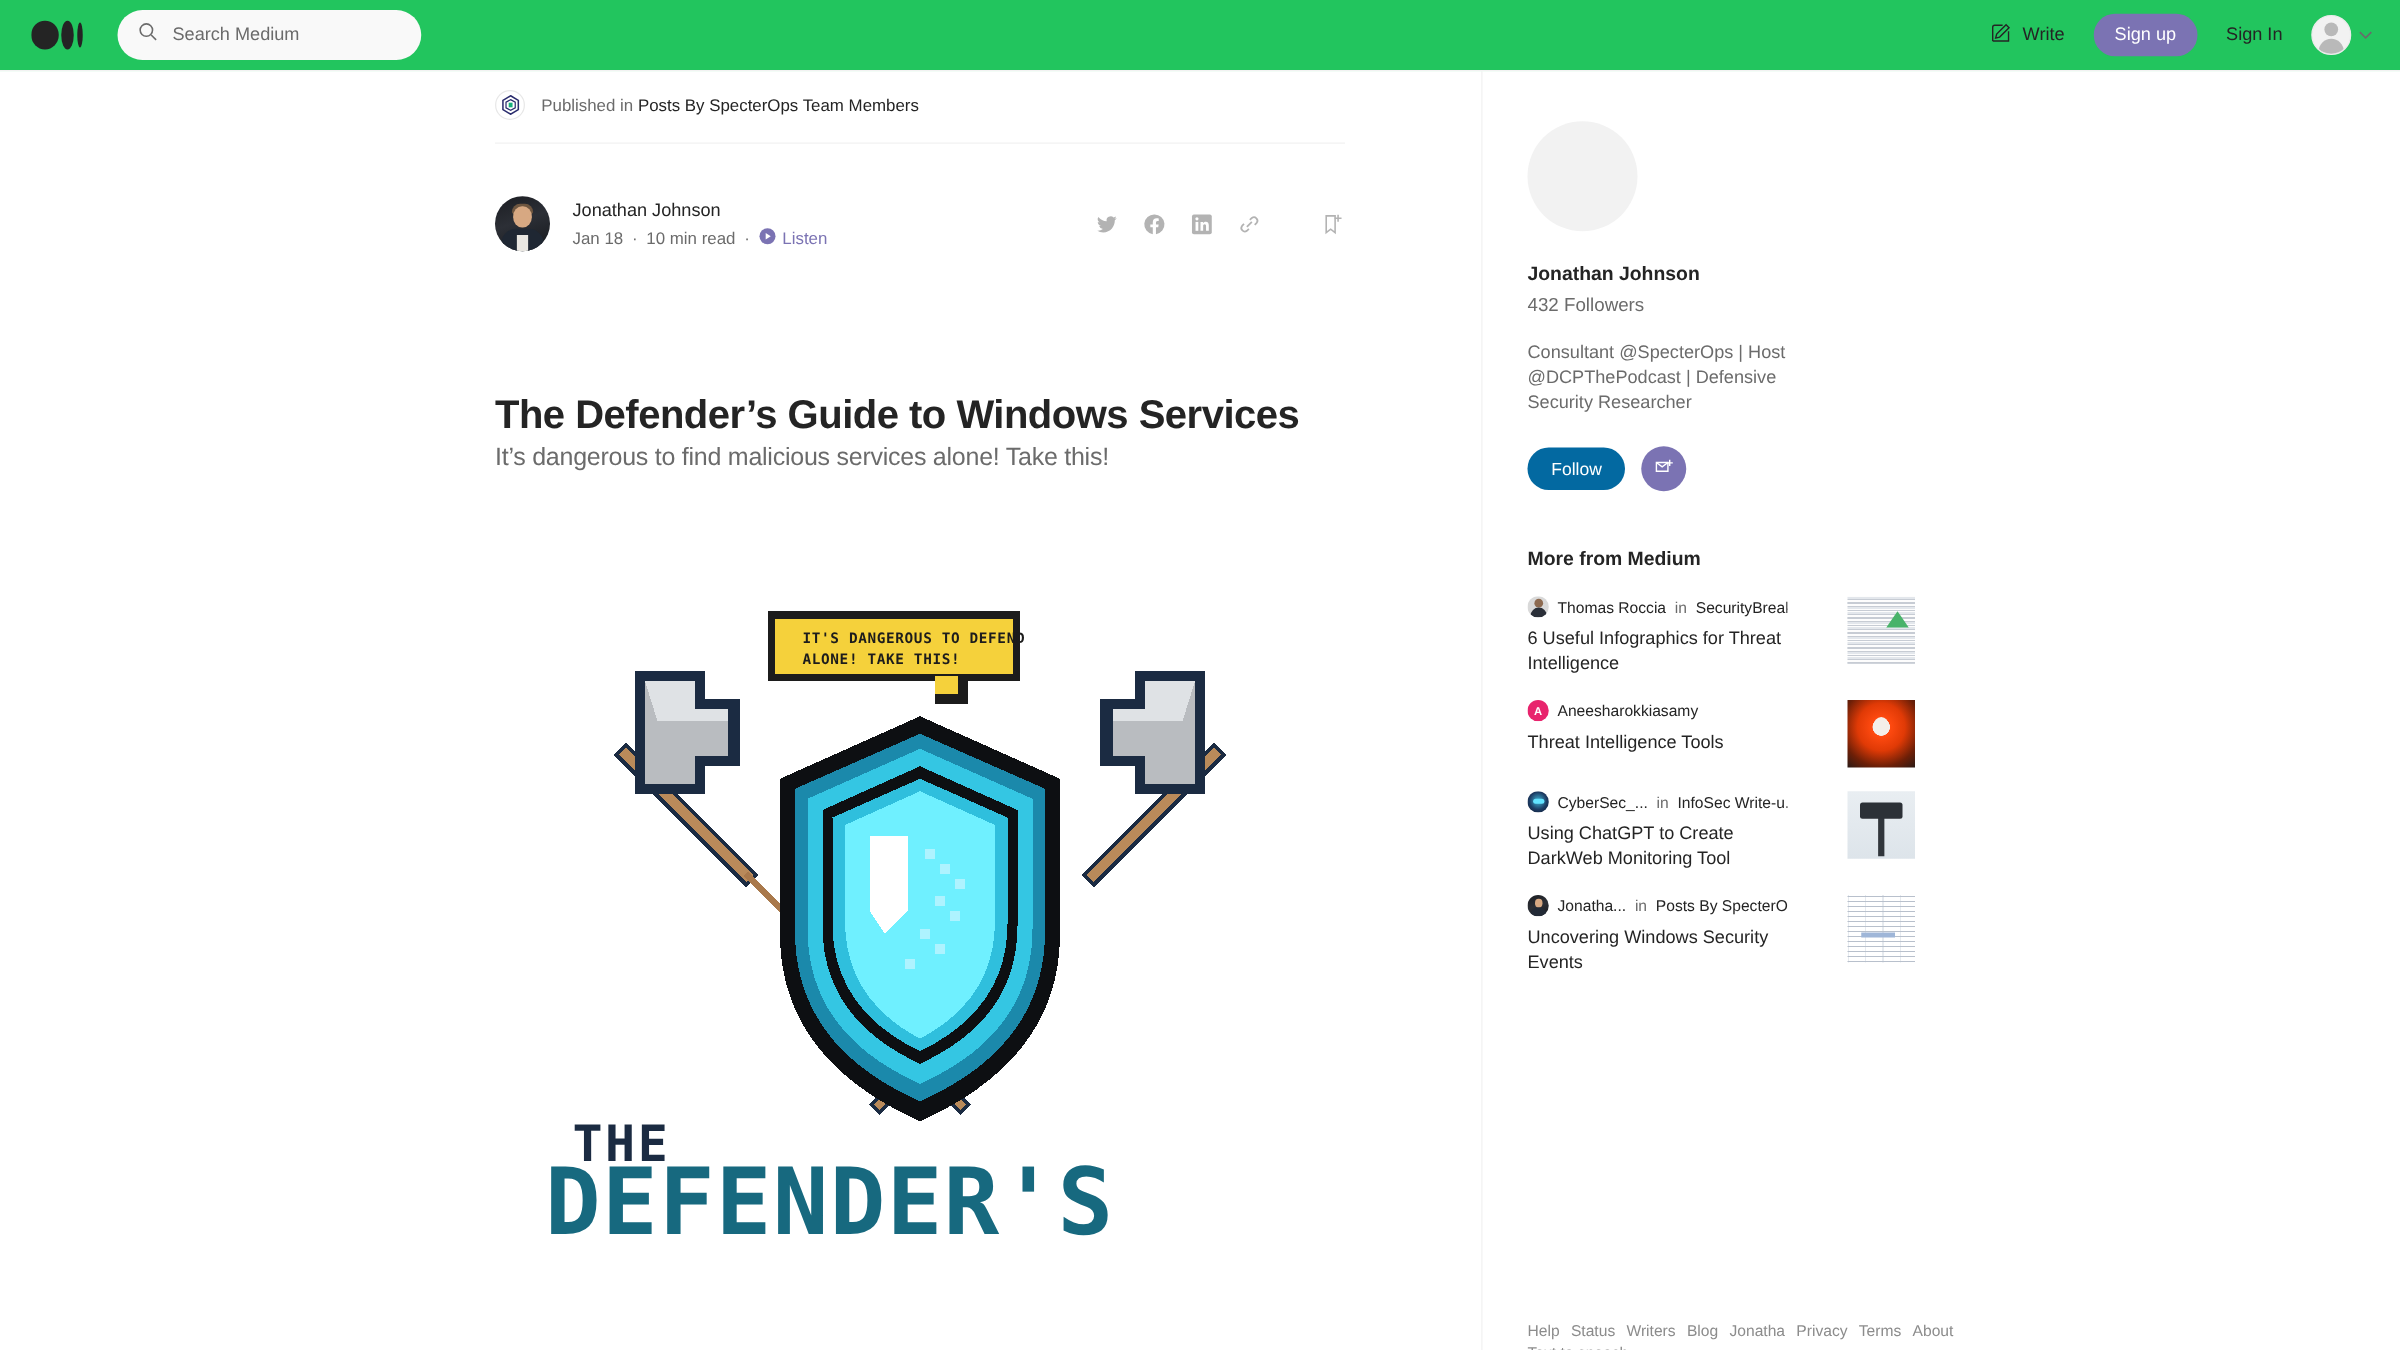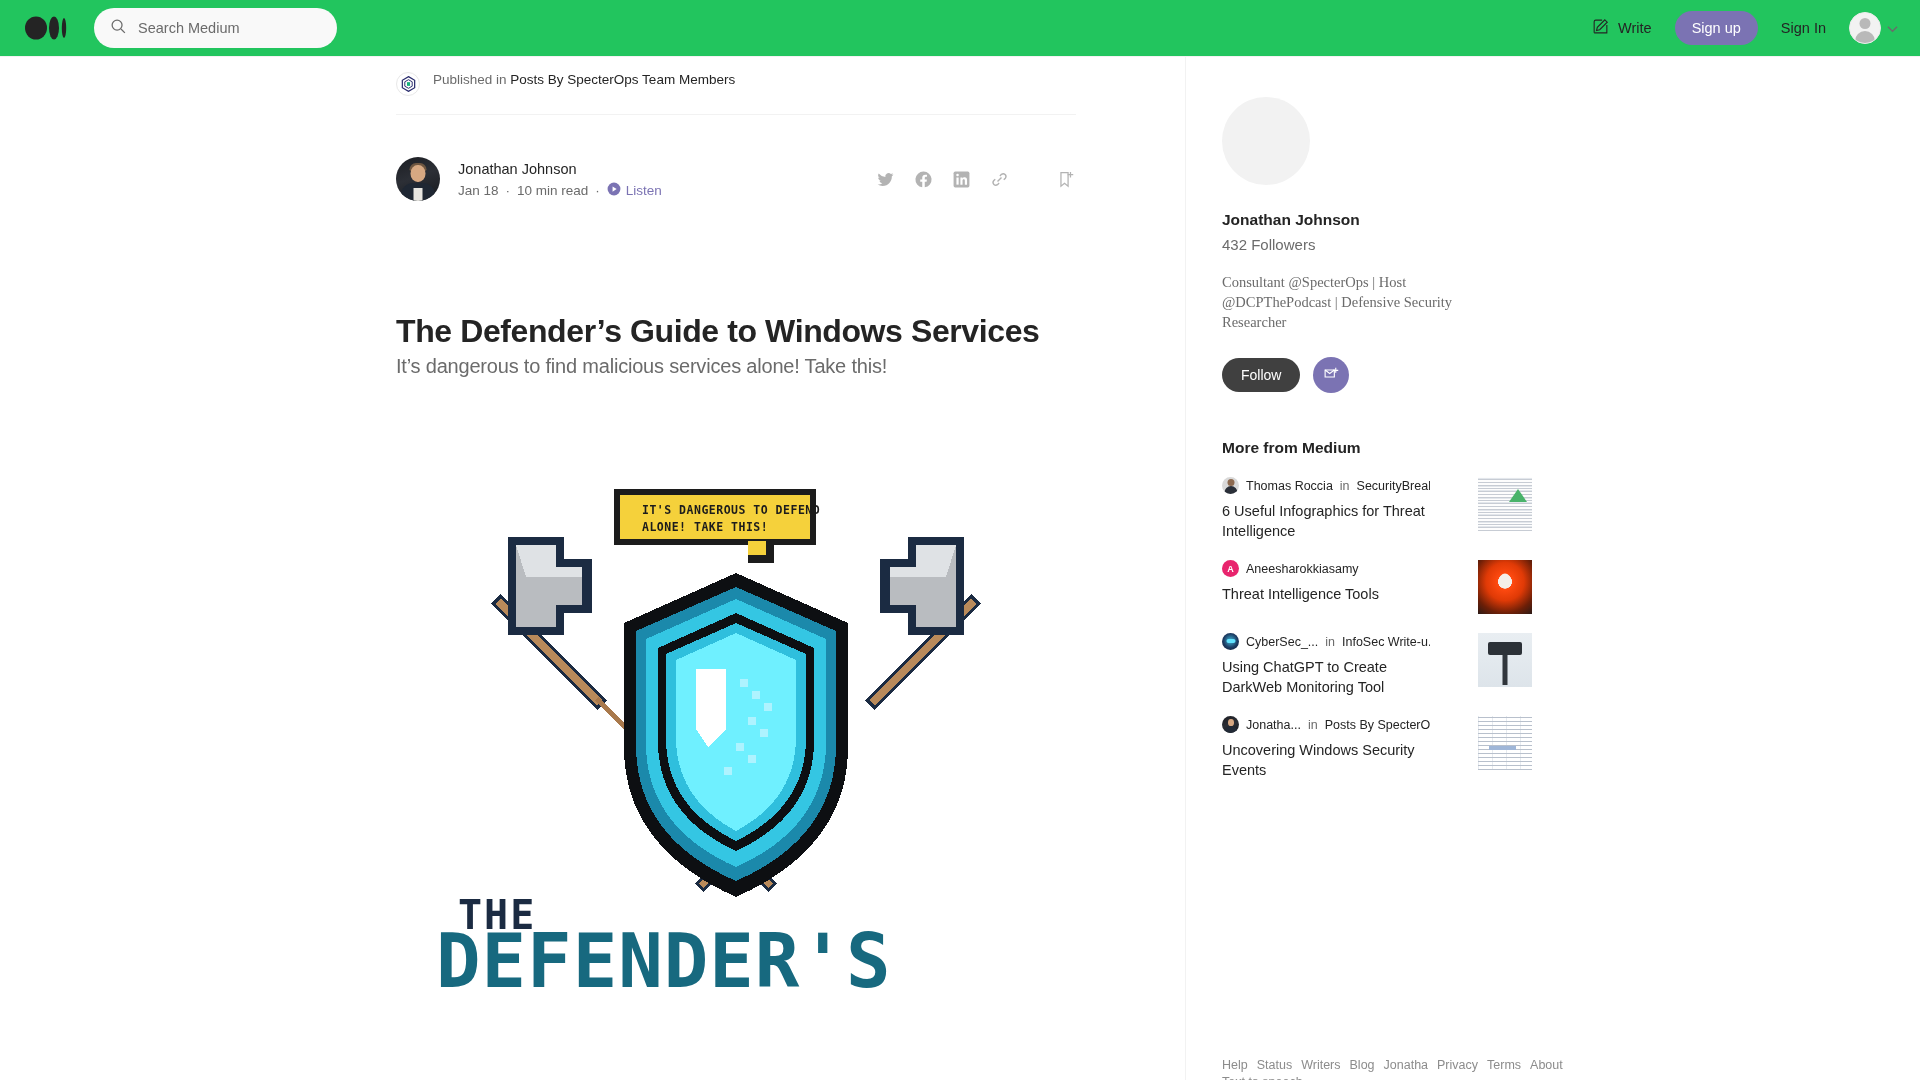--- a/index.html
+++ b/index.html
@@ -77,21 +77,21 @@
 
   
   .article {
     position: absolute; top: 57px; left: 0;
     width: 1185px; height: 1023px;
     background: #fff;
   }
   .pub-row {
     position: absolute; left: 396px; top: 15px;
     width: 680px;
-    display: flex; align-items: flex-start; gap: 13px;
+    display: flex; align-items: center; gap: 13px;
     padding-bottom: 18px;
     border-bottom: 1px solid #f2f2f2;
   }
   .pub-logo {
     width: 24px; height: 24px; border-radius: 50%;
     border: 1px solid #e8e8e8;
     display: flex; align-items: center; justify-content: center;
     flex-shrink: 0;
   }
   .pub-text { font-size: 13.5px; color: #6b6b6b; }
@@ -183,27 +183,26 @@
     cursor: pointer;
   }
   .side-followers {
     margin-top: 7px;
     font-size: 15px; color: #6b6b6b;
   }
   .side-bio {
     margin-top: 19px;
     font-size: 14.5px; color: #6b6b6b; line-height: 20px;
     width: 255px;
-    font-family: Liberation Serif, serif;
   }
   .side-actions {
     margin-top: 25px; display: flex; align-items: center; gap: 13px;
   }
   .follow-btn {
-    background: #404040; color: #fff;
+    background: #0369a1; color: #fff;
     border: none; border-radius: 99px;
     font-family: "Liberation Sans", sans-serif;
     font-size: 14px; padding: 9px 19px; cursor: pointer;
   }
   .subscribe-btn {
     width: 36px; height: 36px; border-radius: 50%;
     background: #7b73b3; border: none; cursor: pointer;
     display: flex; align-items: center; justify-content: center;
   }
   .more-head {

